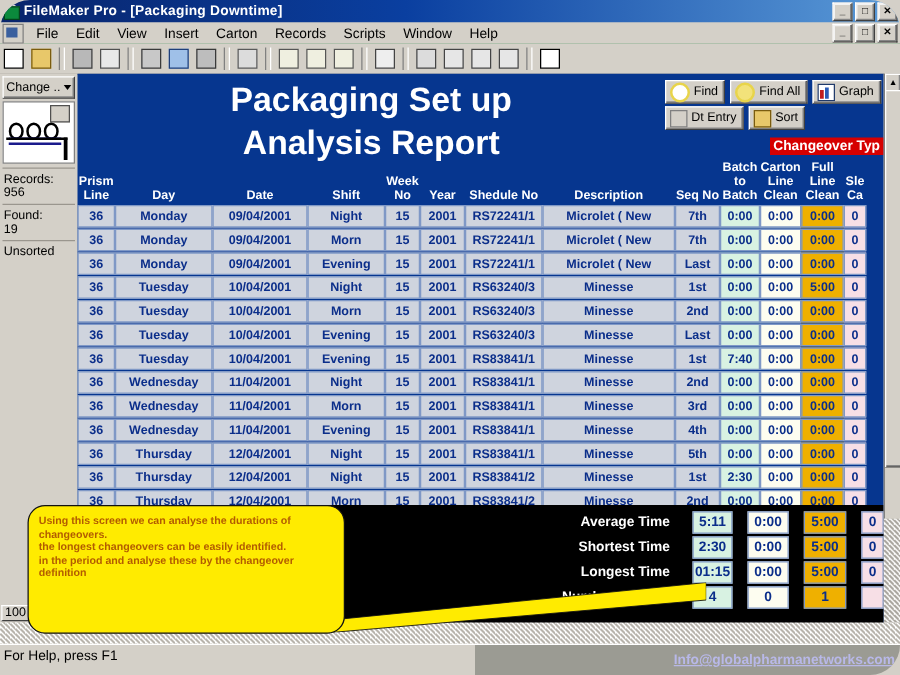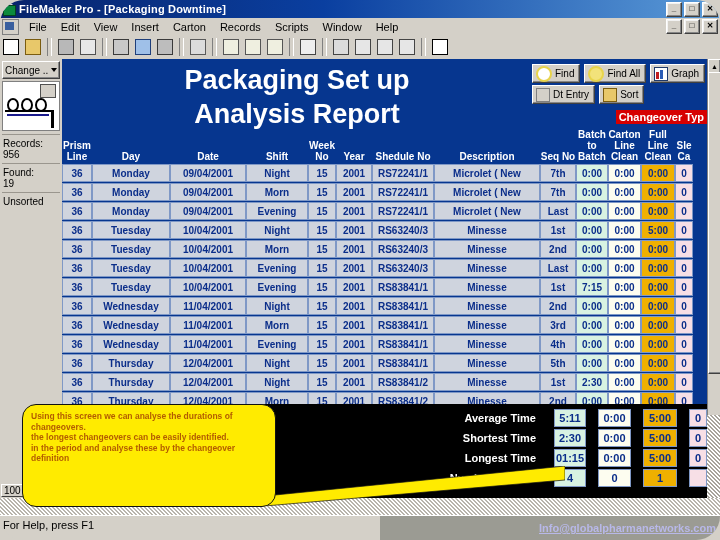--- a/index.html
+++ b/index.html
@@ -486,21 +486,21 @@
         <div class="drow">
           <div class="cell " style="width: 30px;">36</div>
           <div class="cell " style="width: 78px;">Tuesday</div>
           <div class="cell " style="width: 76px;">10/04/2001</div>
           <div class="cell " style="width: 62px;">Evening</div>
           <div class="cell " style="width: 28px;">15</div>
           <div class="cell " style="width: 36px;">2001</div>
           <div class="cell " style="width: 62px;">RS83841/1</div>
           <div class="cell " style="width: 106px;">Minesse</div>
           <div class="cell " style="width: 36px;">1st</div>
-          <div class="cell c-batch" style="width: 32px;">7:15</div>
+          <div class="cell c-batch" style="width: 32px;">7:40</div>
           <div class="cell c-carton" style="width: 33px;">0:00</div>
           <div class="cell c-full" style="width: 34px;">0:00</div>
           <div class="cell c-sleeve" style="width: 18px;">0</div>
         </div>
         <div class="drow">
           <div class="cell " style="width: 30px;">36</div>
           <div class="cell " style="width: 78px;">Wednesday</div>
           <div class="cell " style="width: 76px;">11/04/2001</div>
           <div class="cell " style="width: 62px;">Night</div>
           <div class="cell " style="width: 28px;">15</div>

